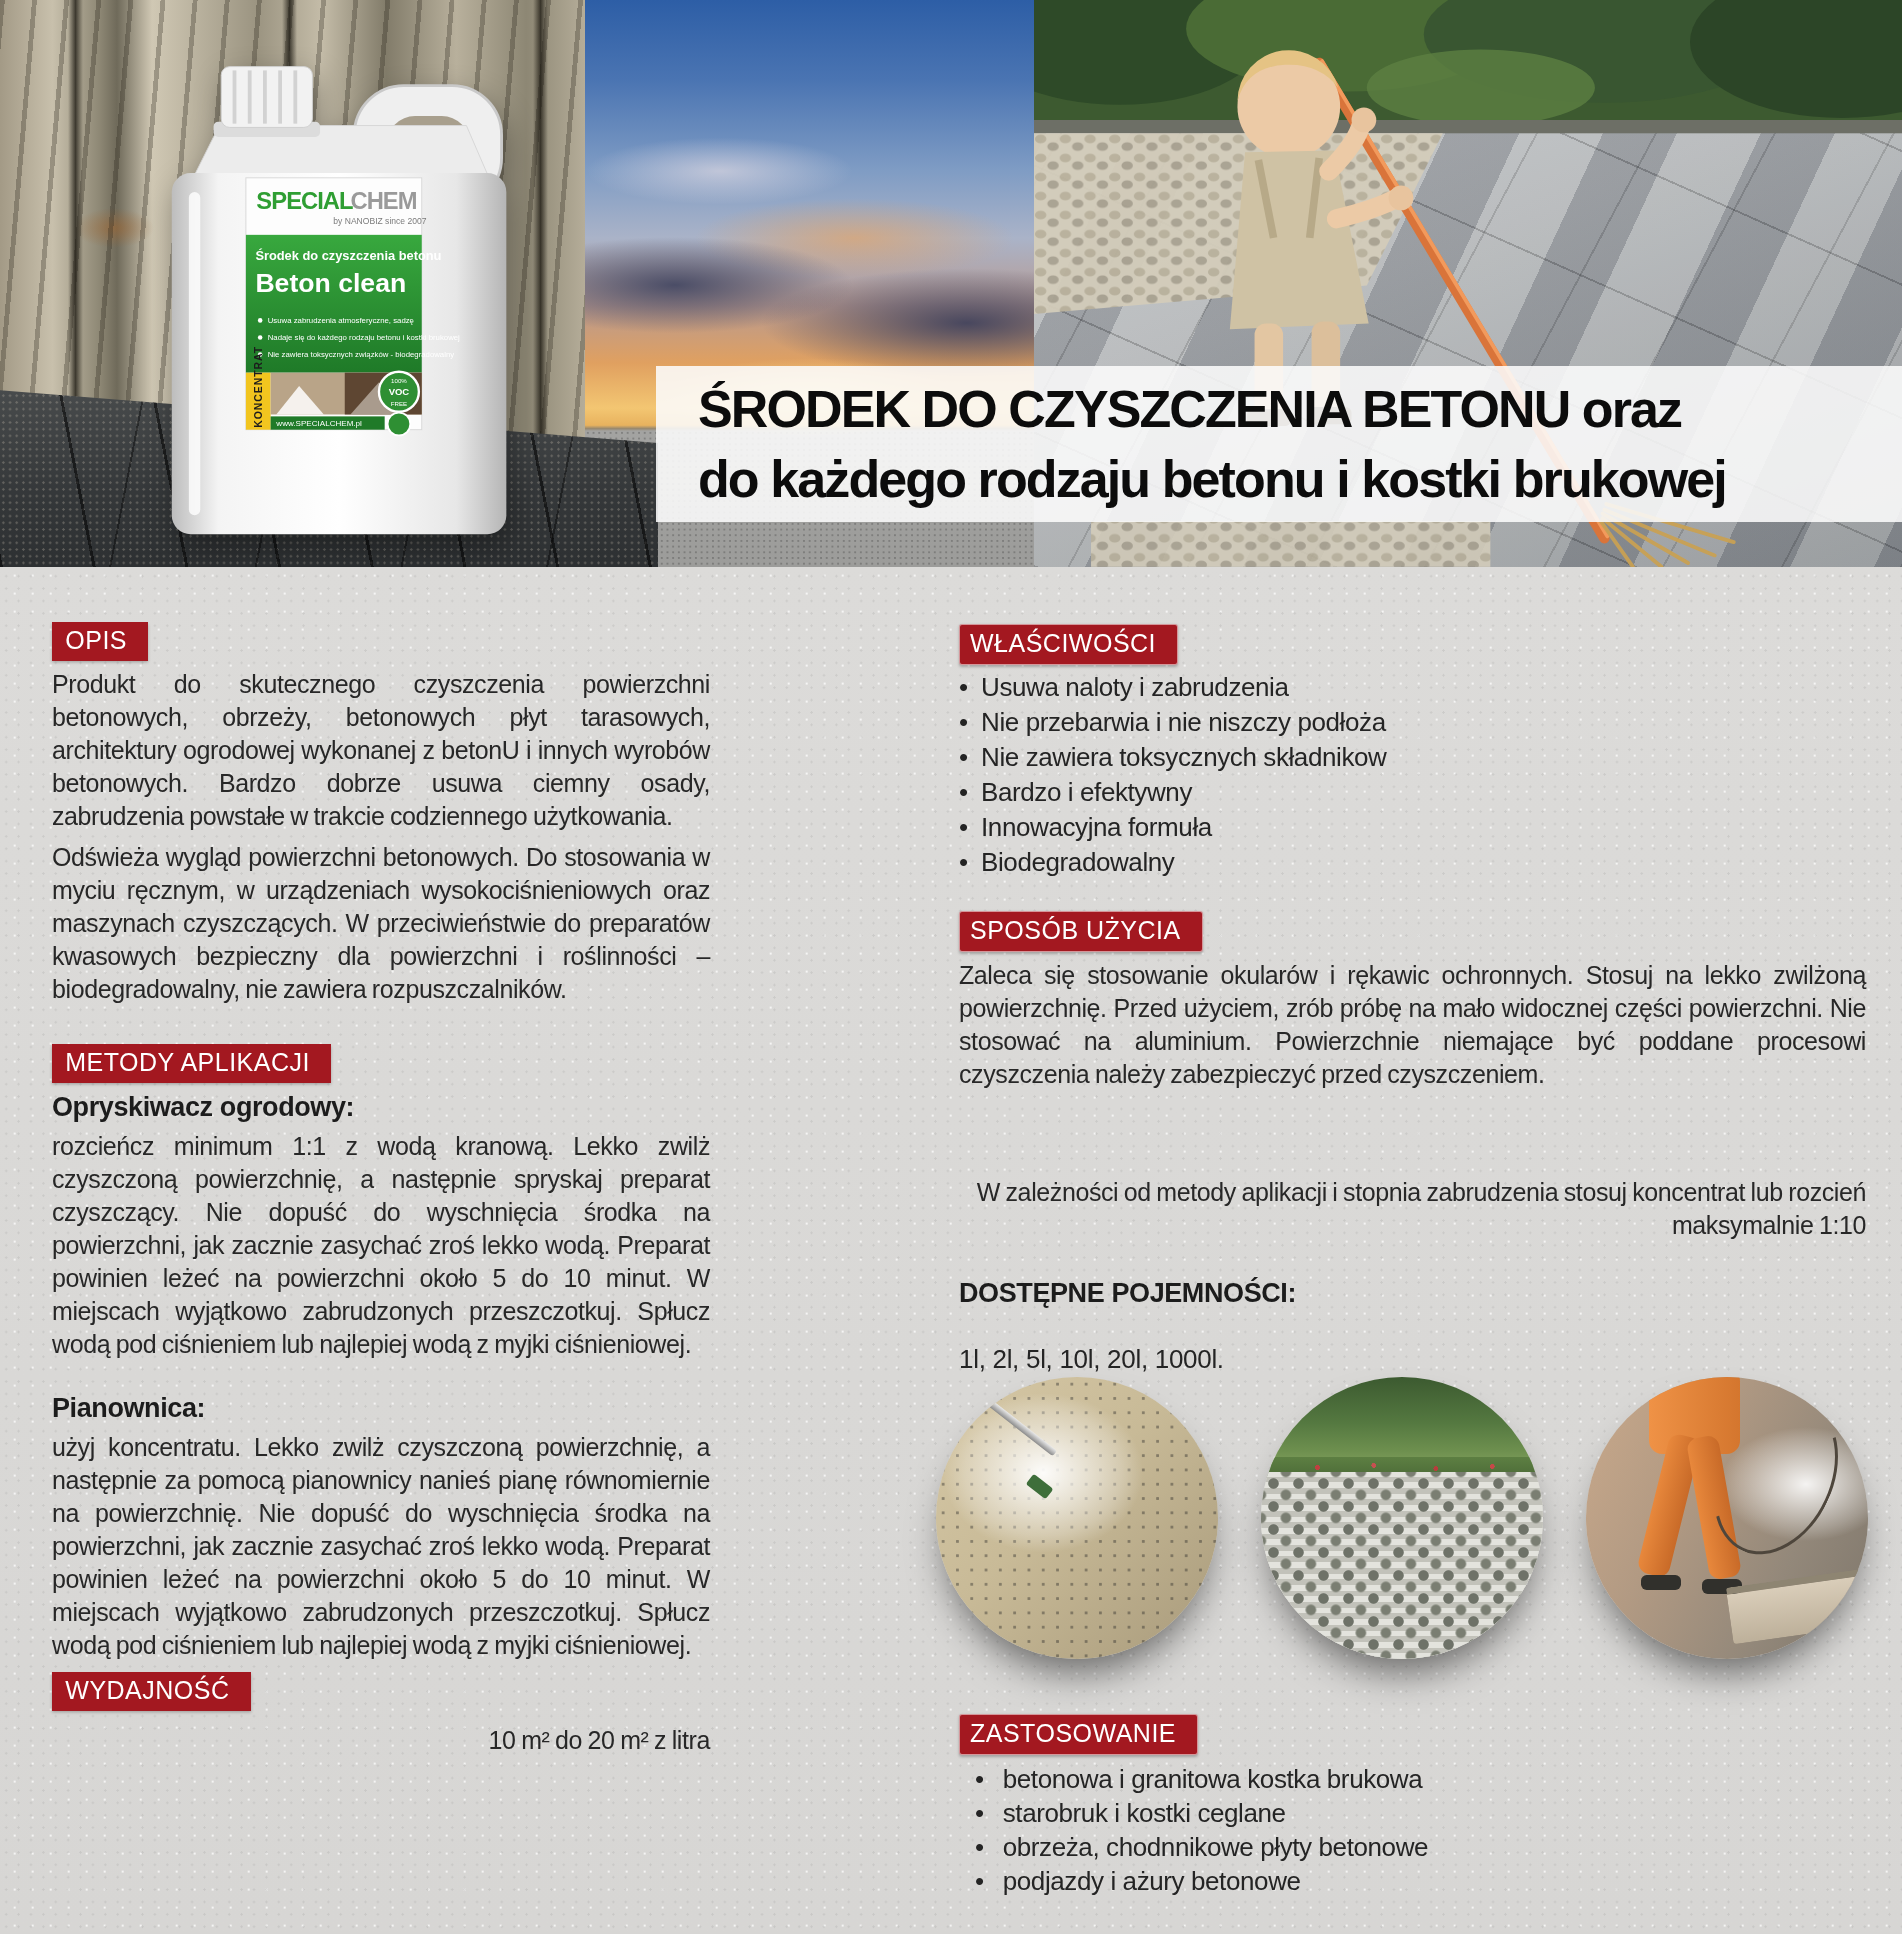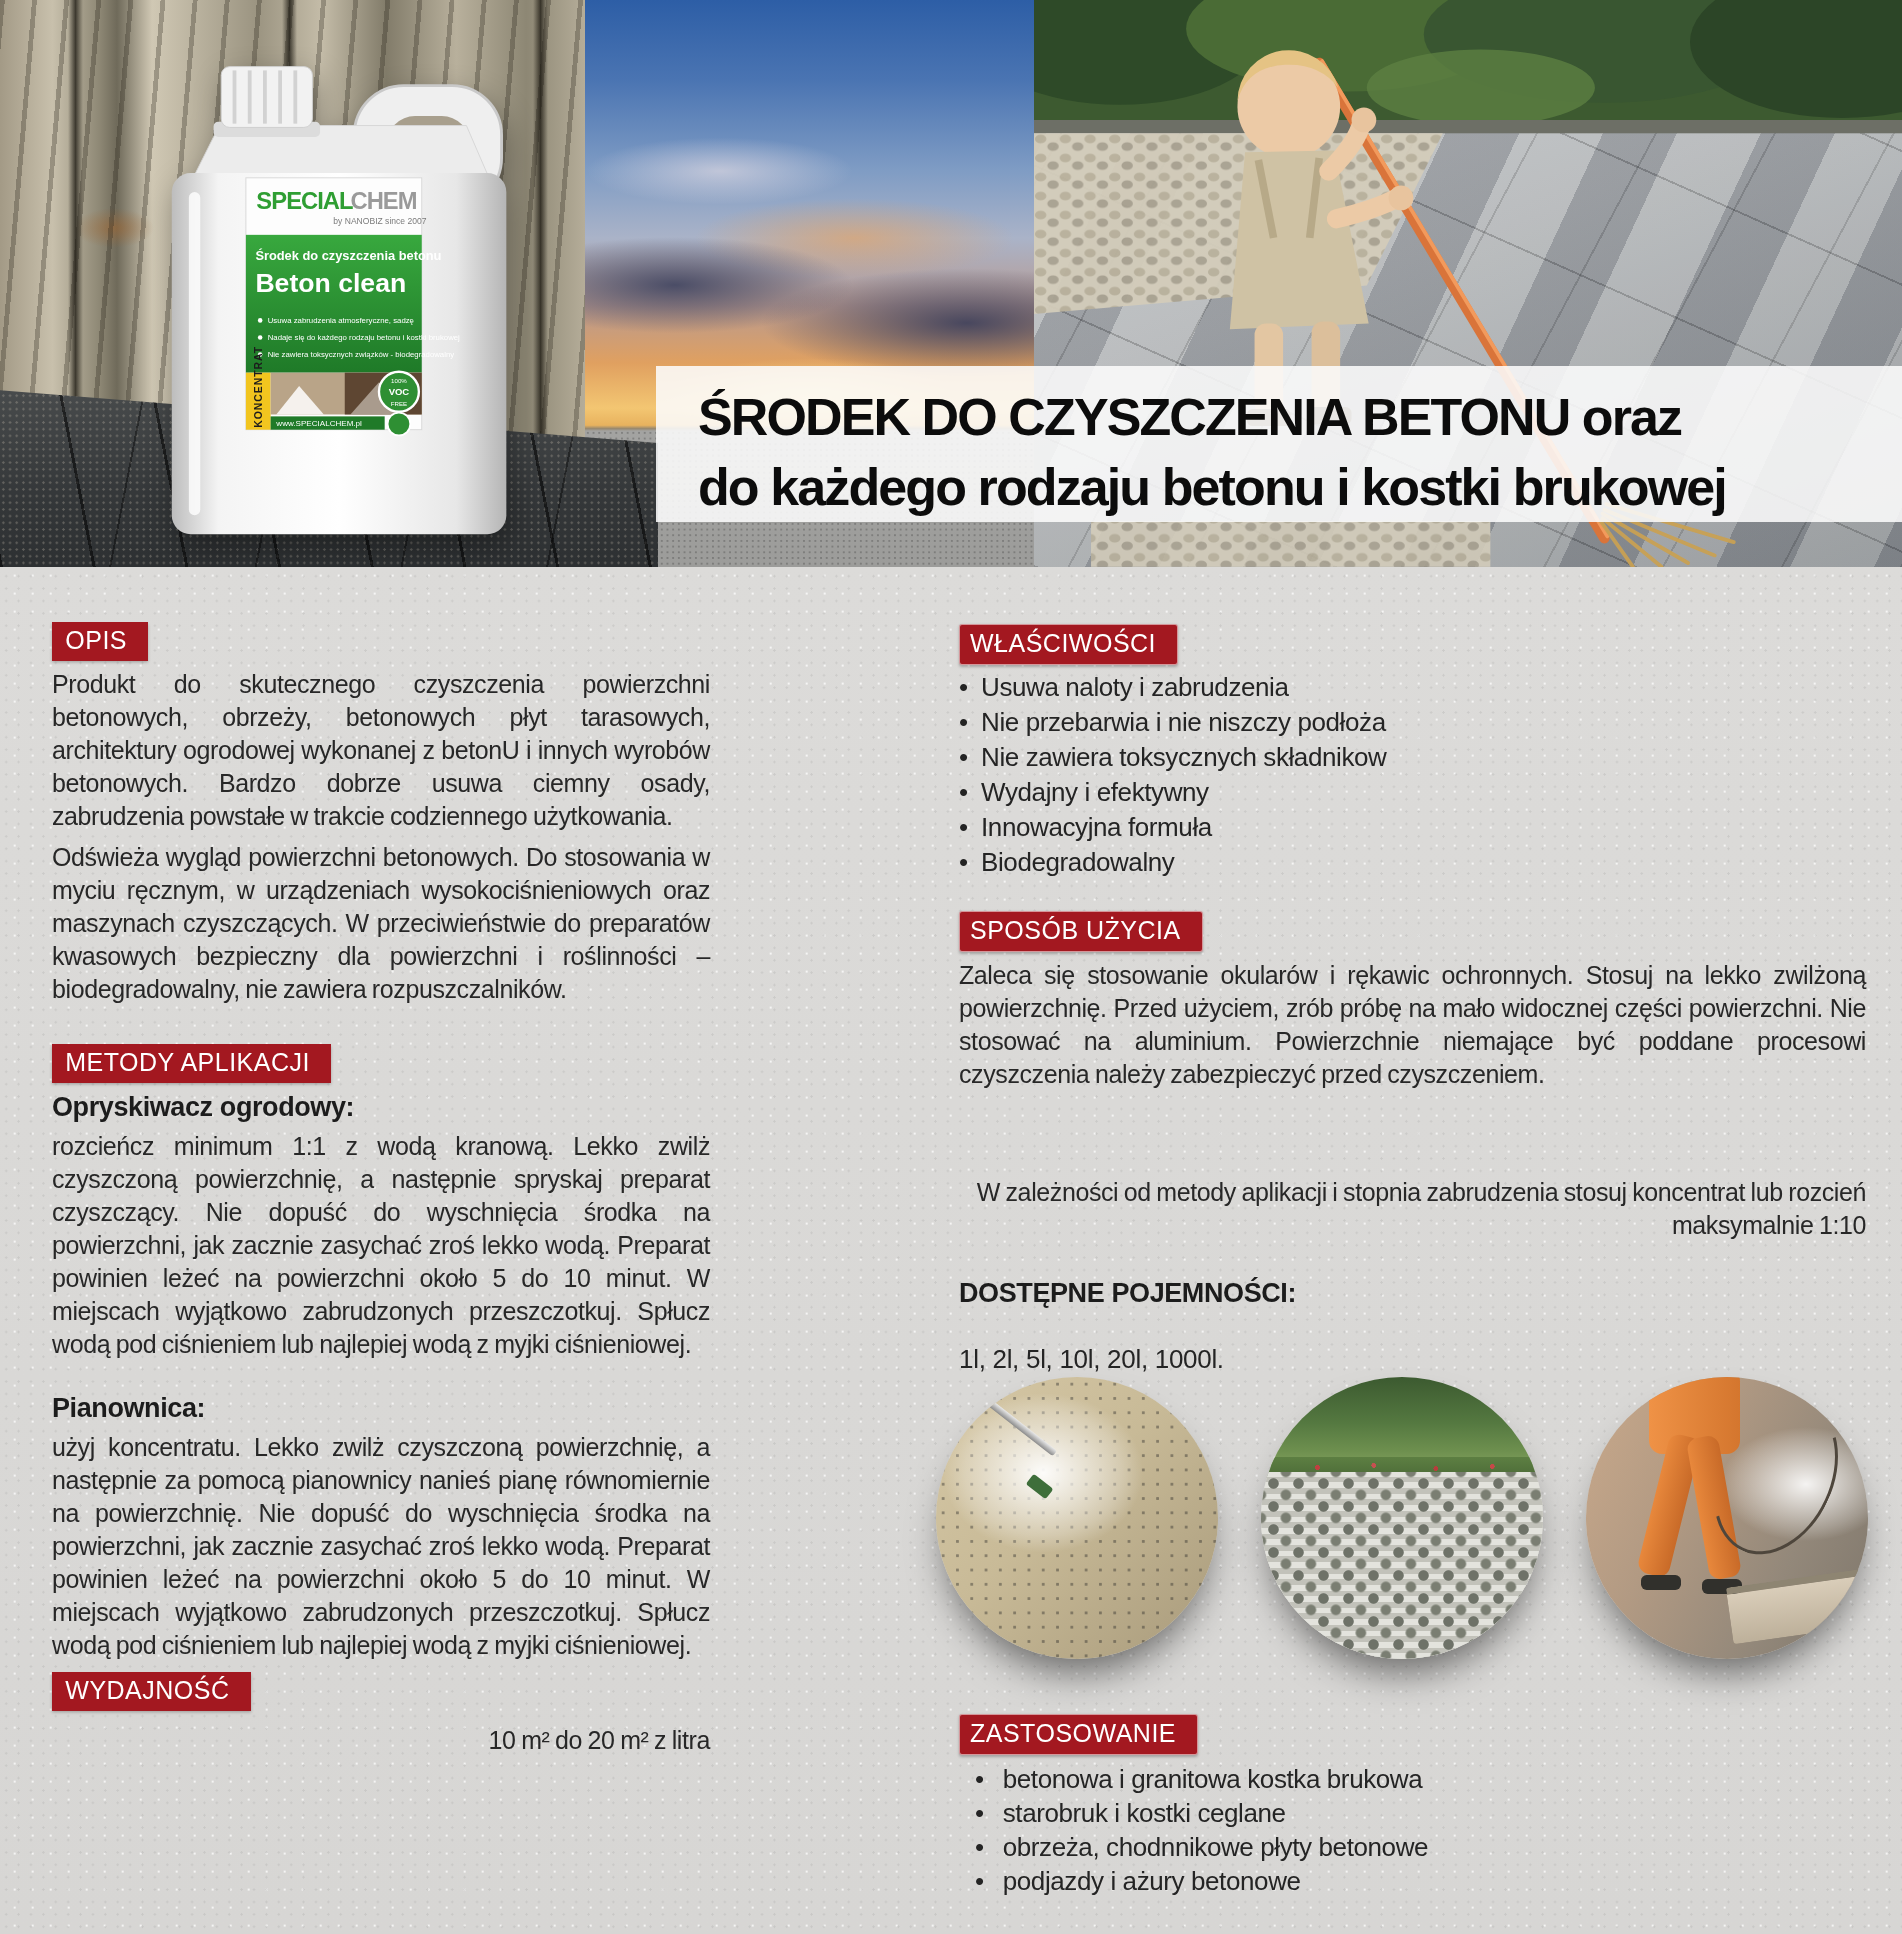--- a/index.html
+++ b/index.html
@@ -51,21 +51,21 @@
         repeating-linear-gradient(24deg, rgba(0,0,0,.22) 0 1.9px, transparent 1.9px 122px),
         repeating-linear-gradient(-62deg, rgba(0,0,0,.16) 0 1.9px, transparent 1.9px 105px),
         linear-gradient(160deg,#c9cbcd 0%,#b3b6b8 45%,#8f9396 100%); }
   .hero-child svg { position:absolute; left:0; top:0; }
 
   
   .jug { position:absolute; left:164px; top:59px; width:352px; height:480px; filter:drop-shadow(5.7px 13.3px 15px rgba(0,0,0,.35)); }
 
   
   .title-band { position:absolute; left:656px; top:366px; width:1246px; height:156px;
-      background:rgba(252,252,252,.88); display:flex; flex-direction:column; justify-content:flex-end; padding-left:42px; }
+      background:rgba(252,252,252,.88); display:flex; flex-direction:column; justify-content:center; padding-left:42px; }
   .title-band .t1, .title-band .t2 { font-weight:700; color:#0c0c0c; font-size:52px; line-height:70px; letter-spacing:-1.9px; white-space:nowrap; }
 
   
   .content { position:absolute; left:0; top:567px; width:1902px; height:1368px; }
   .col-left  { position:absolute; left:52px;  top:0; width:658px;  height:100%; }
   .col-right { position:absolute; left:959px; top:0; width:907px; height:100%; }
 
   .red-tag { display:inline-block; background:#a31820; color:#fff; font-size:25px; line-height:25px;
              padding:5.7px 21px 8.6px 13.3px; letter-spacing:0.5px; box-shadow:0 1.9px 2.9px rgba(0,0,0,.25); }
   .red-tag.round { border-radius:3px; border:1.9px solid rgba(255,255,255,.55);padding-left:10px; }
@@ -295,21 +295,21 @@
     </div>
 
     <div class="col-right">
       <div class="abs" style="top:57px;left:0">
         <span class="red-tag round">WŁAŚCIWOŚCI</span>
       </div>
       <ul class="dots abs" style="top:103px;left:0;width:907px">
         <li>Usuwa naloty i zabrudzenia</li>
         <li>Nie przebarwia i nie niszczy podłoża</li>
         <li>Nie zawiera toksycznych składnikow</li>
-        <li>Wydajny i efektywny</li>
+        <li>Bardzo i efektywny</li>
         <li>Innowacyjna formuła</li>
         <li>Biodegradowalny</li>
       </ul>
 
       <div class="abs" style="top:344px;left:0">
         <span class="red-tag round">SPOSÓB UŻYCIA</span>
       </div>
       <div class="abs body-text" style="top:392px;left:0;width:907px">Zaleca się stosowanie okularów i rękawic ochronnych. Stosuj na lekko zwilżoną powierzchnię. Przed użyciem, zrób próbę na mało widocznej części powierzchni. Nie stosować na aluminium. Powierzchnie niemające być poddane procesowi czyszczenia należy zabezpieczyć przed czyszczeniem.</div>
       <div class="abs body-text" style="top:609px;left:0;width:907px;text-align:right">W zależności od metody aplikacji i stopnia zabrudzenia stosuj koncentrat lub rozcień maksymalnie 1:10</div>
 

